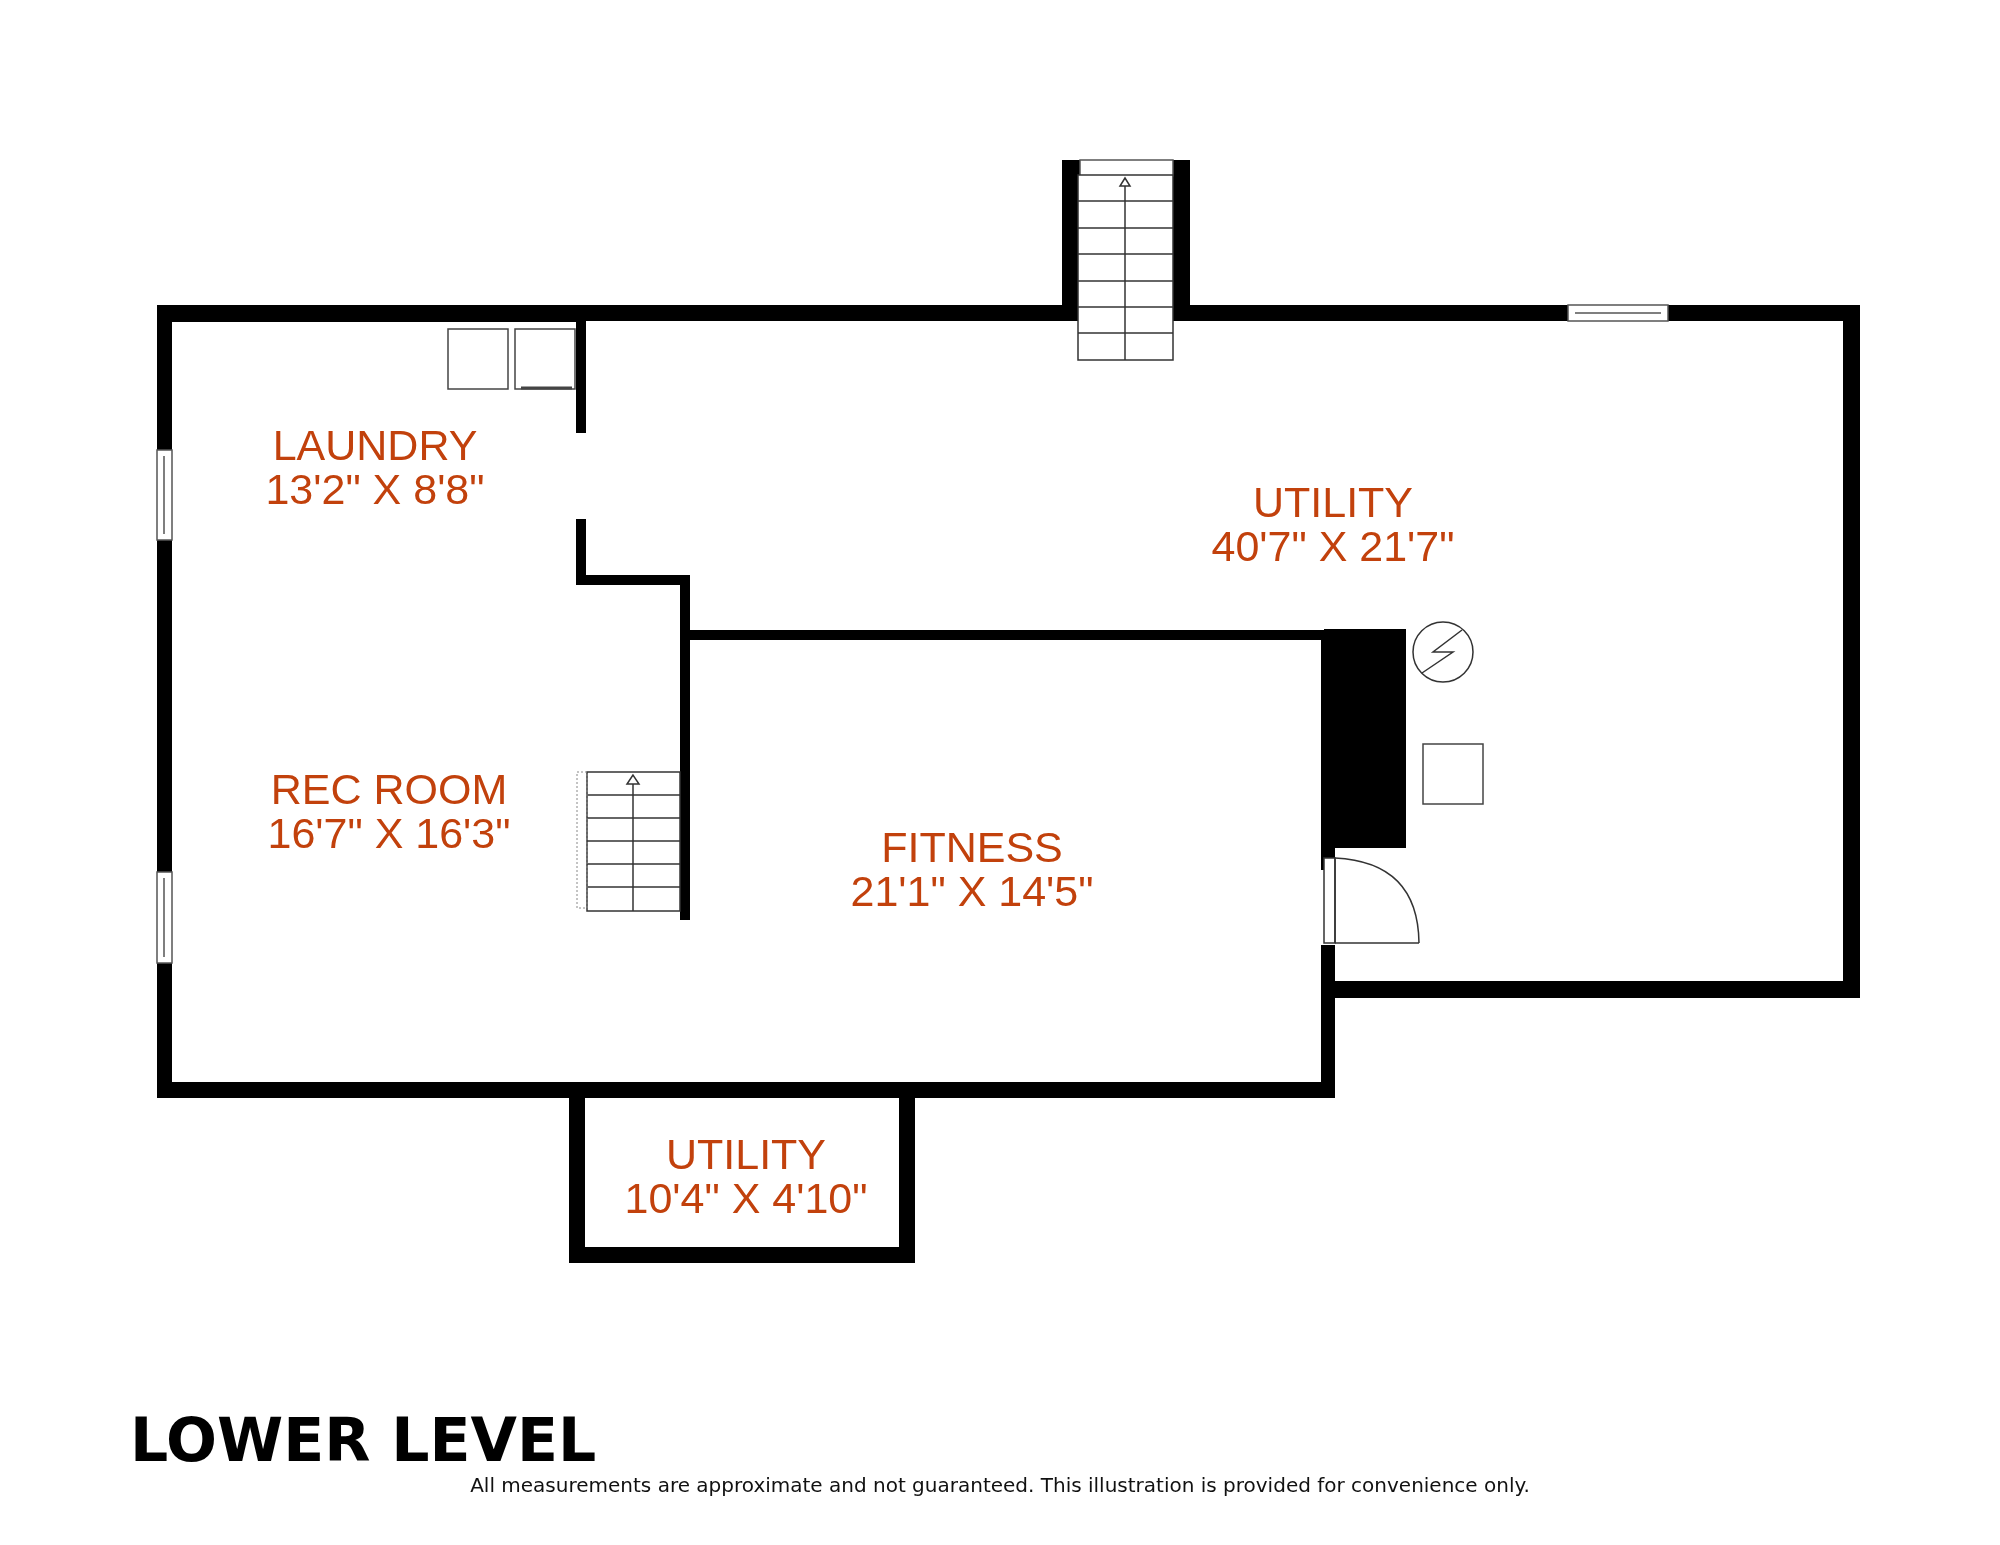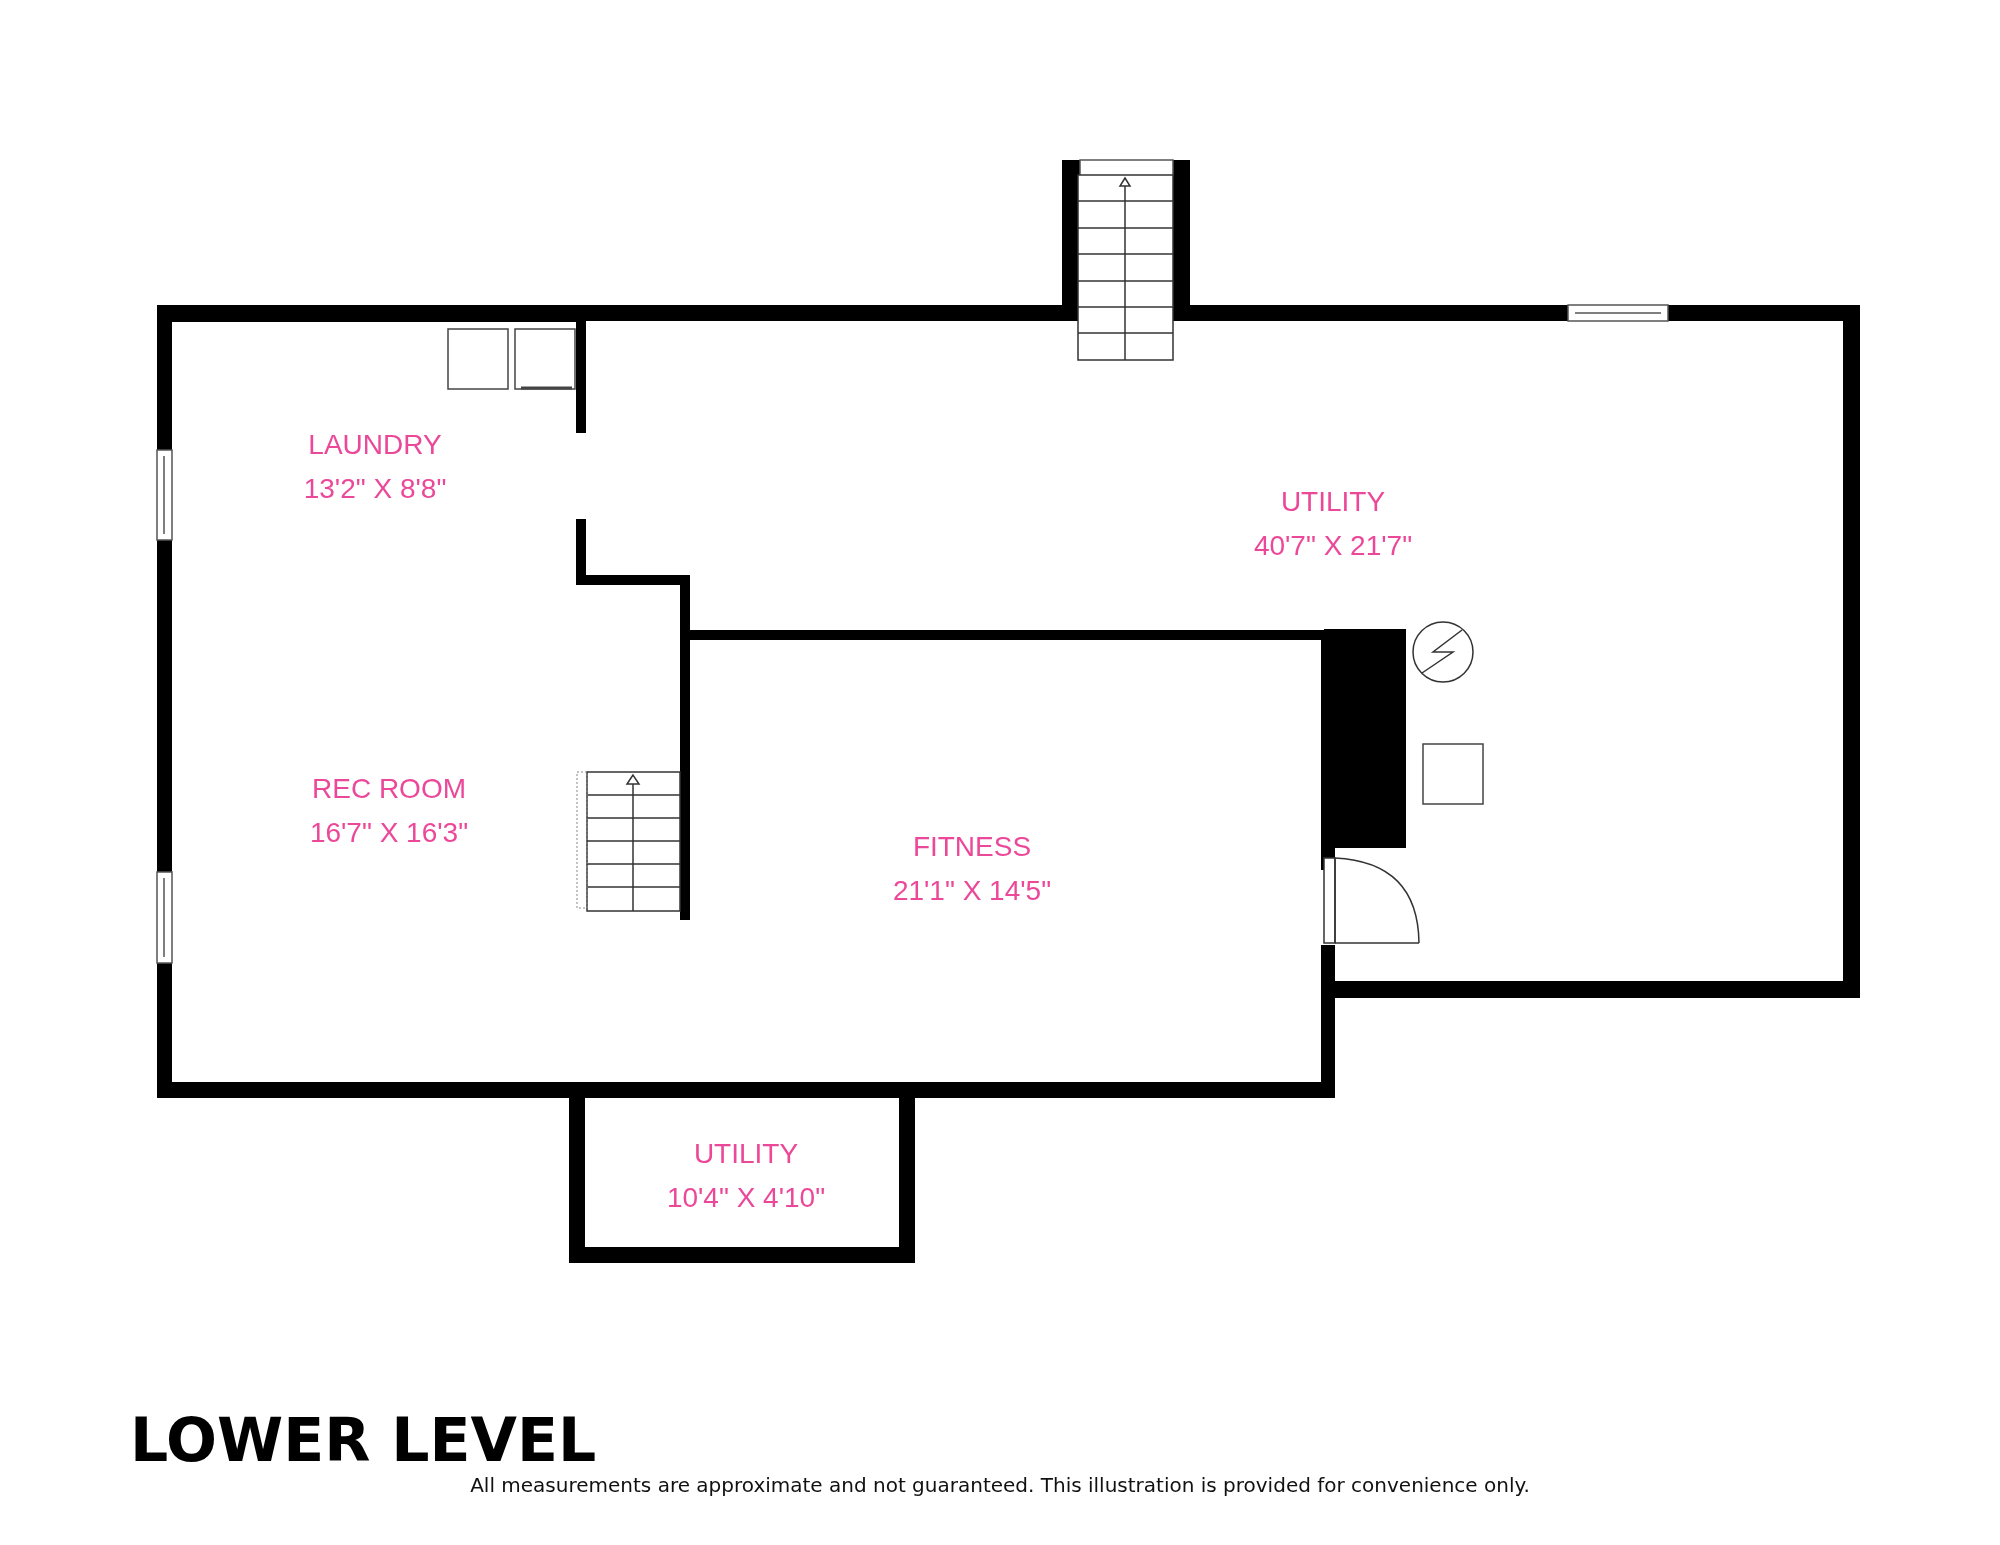--- a/index.html
+++ b/index.html
@@ -1,18 +1,18 @@
 <!DOCTYPE html>
 <html><head>
 <meta charset="utf-8">
 <style>
   html, body { margin:0; padding:0; background:#ffffff; }
   body { width:2000px; height:1545px; position:relative; overflow:hidden; font-family:"Liberation Sans", sans-serif; color:#000; }
   #plan { position:absolute; left:0; top:0; width:2000px; height:1545px; }
-  .room-label { position:absolute; text-align:center; font-family:"Liberation Sans", sans-serif; font-size:28px; line-height:44px; color:#ec4899; transform:translateX(-50%); white-space:nowrap; }
+  .room-label { position:absolute; text-align:center; font-family:"Liberation Sans", sans-serif; font-size:43px; line-height:44px; color:#c2410c; transform:translateX(-50%); white-space:nowrap; }
   .level-title { position:absolute; left:130px; top:1405px; font-family:"DejaVu Sans", sans-serif; font-weight:bold; font-size:60px; letter-spacing:0px; }
   .disclaimer { position:absolute; left:0; width:2000px; top:1472px; text-align:center; font-family:"DejaVu Sans", sans-serif; font-size:20px; line-height:27px; color:#111; }
 </style>
 </head>
 <body>
 
 <svg id="plan" viewBox="0 0 2000 1545" xmlns="http://www.w3.org/2000/svg">
   <g fill="#000">
 
     <rect x="157" y="305" width="429" height="17"></rect>

